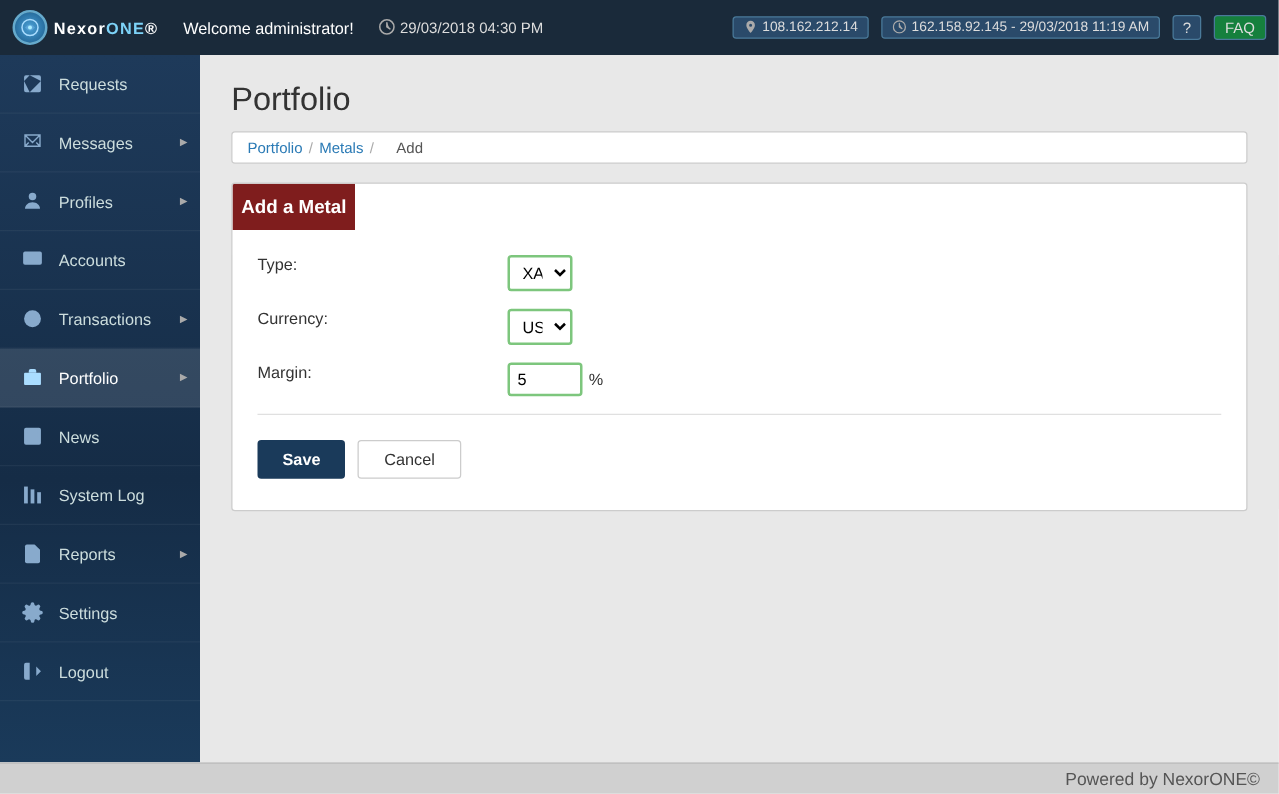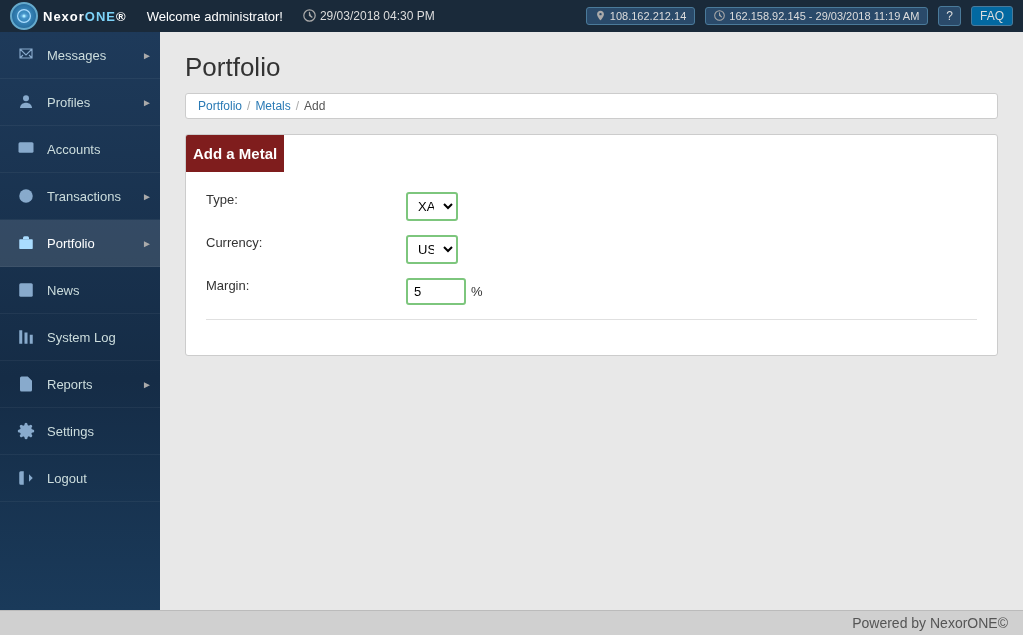--- a/index.html
+++ b/index.html
@@ -2,21 +2,21 @@
 <html><head>
   <meta charset="utf-8">
   <style>
     * { box-sizing: border-box; margin: 0; padding: 0; }
     body { font-family: Arial, sans-serif; font-size: 13px; background: #f0f0f0; width: 1023px; height: 635px; overflow: hidden; display: flex; flex-direction: column; }
 
     
     .header {
       background: #1a2a3a;
       color: #fff;
-      height: 32px;
+      height: 44px;
       display: flex;
       align-items: center;
       padding: 0 10px;
       gap: 10px;
       flex-shrink: 0;
     }
     .logo {
       display: flex;
       align-items: center;
       gap: 5px;
@@ -58,21 +58,21 @@
     .header-help {
       background: #2a4a6a;
       border: 1px solid #4a7a9a;
       border-radius: 3px;
       padding: 2px 7px;
       font-size: 12px;
       color: #ddd;
       cursor: pointer;
     }
     .header-faq {
-      background: #0369a1;
+      background: #15803d;
       border: 1px solid #4a7a9a;
       border-radius: 3px;
       padding: 2px 8px;
       font-size: 12px;
       color: #ddd;
       cursor: pointer;
     }
 
     
     .body-layout {
@@ -137,21 +137,21 @@
       gap: 5px;
       background: #fff;
       border: 1px solid #ccc;
       border-radius: 3px;
       padding: 5px 12px;
       margin-bottom: 15px;
       font-size: 12px;
     }
     .breadcrumb-link { color: #2a7ab5; text-decoration: none; cursor: pointer; }
     .breadcrumb-sep { color: #aaa; }
-    .breadcrumb-current { color: #555; }
+    .breadcrumb-current { color: #555; margin-left: 13px; }
 
     .form-card {
       background: #fff;
       border: 1px solid #ccc;
       border-radius: 3px;
       overflow: hidden;
     }
     .form-card-header {
       background: #7f1d1d;
       color: #fff;
@@ -267,20 +267,28 @@
     <span>162.158.92.145 - 29/03/2018 11:19 AM</span>
   </div>
   <div class="header-help">?</div>
   <div class="header-faq">FAQ</div>
 </div>
 
 <div class="body-layout">
 
   <nav class="sidebar">
 
+    <div class="sidebar-item">
+      <div class="sidebar-icon">
+        <svg viewBox="0 0 24 24">
+            <path d="M9 3H5a2 2 0 0 0-2 2v4m6-6h10a2 2 0 0 1 2 2v4M9 3v18m0 0h10a2 2 0 0 0 2-2V9M9 21H5a2 2 0 0 1-2-2V9m0 0h18"></path>
+          </svg>
+      </div>
+      <span class="sidebar-item-label">Requests</span>
+    </div>
 
     <div class="sidebar-item">
       <div class="sidebar-icon">
         <svg viewBox="0 0 24 24">
             <path d="M4 4h16v12H4zM4 16l4-4M20 16l-4-4M4 4l8 8 8-8" stroke-width="1.5" fill="none" stroke="#8ac"></path>
           </svg>
       </div>
       <span class="sidebar-item-label">Messages</span>
       <span class="sidebar-item-arrow">►</span>
     </div>
@@ -424,20 +432,24 @@
         <div class="form-row">
           <label class="form-label">Margin:</label>
           <div class="form-control-wrap">
             <input class="form-input" type="text" value="5" style="">
             <span class="percent-label">%</span>
           </div>
         </div>
 
         <hr class="form-divider">
 
+        <div class="form-actions">
+          <button class="btn-save">Save</button>
+          <button class="btn-cancel">Cancel</button>
+        </div>
       </div>
     </div>
   </main>
 </div>
 
 <div class="footer">
   <span>Powered by NexorONE©</span>
 </div>
 
 </body></html>

